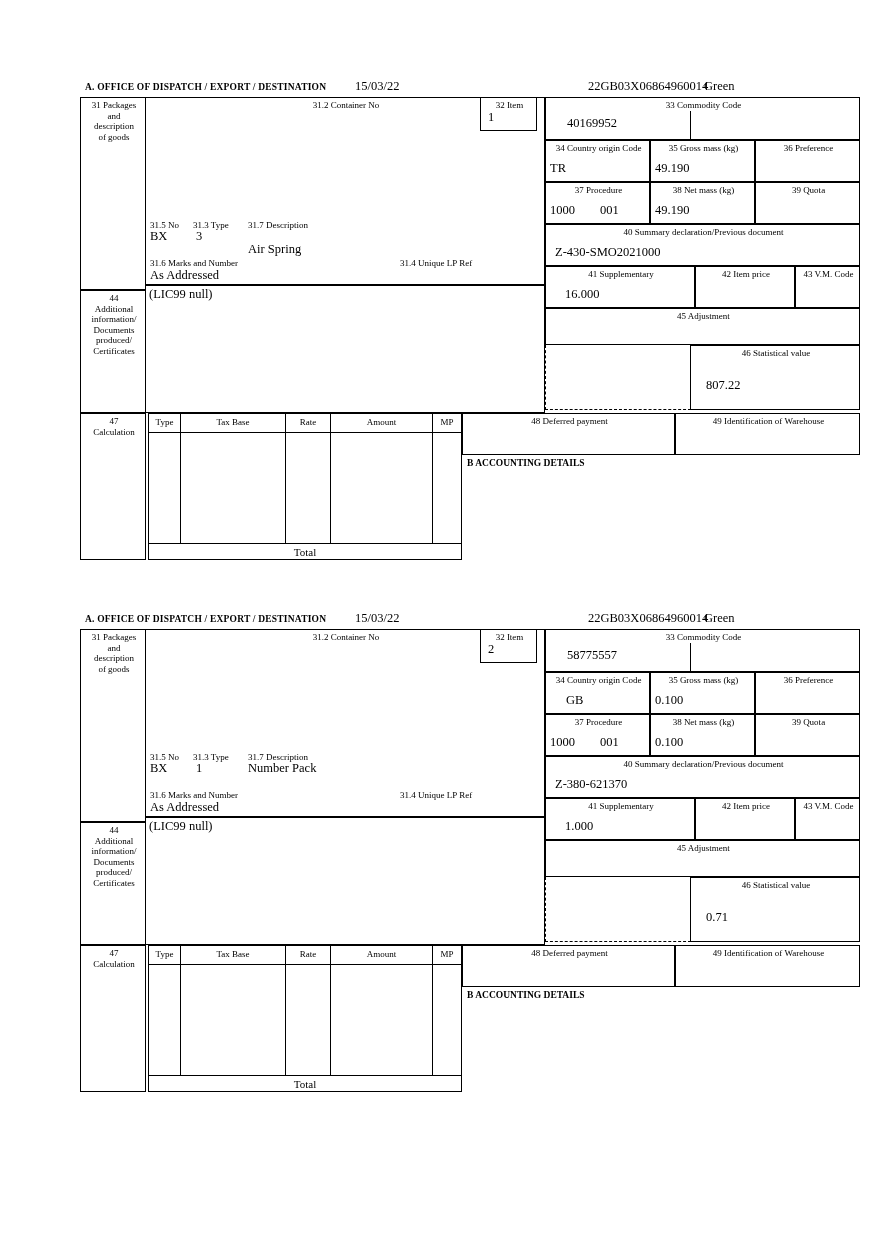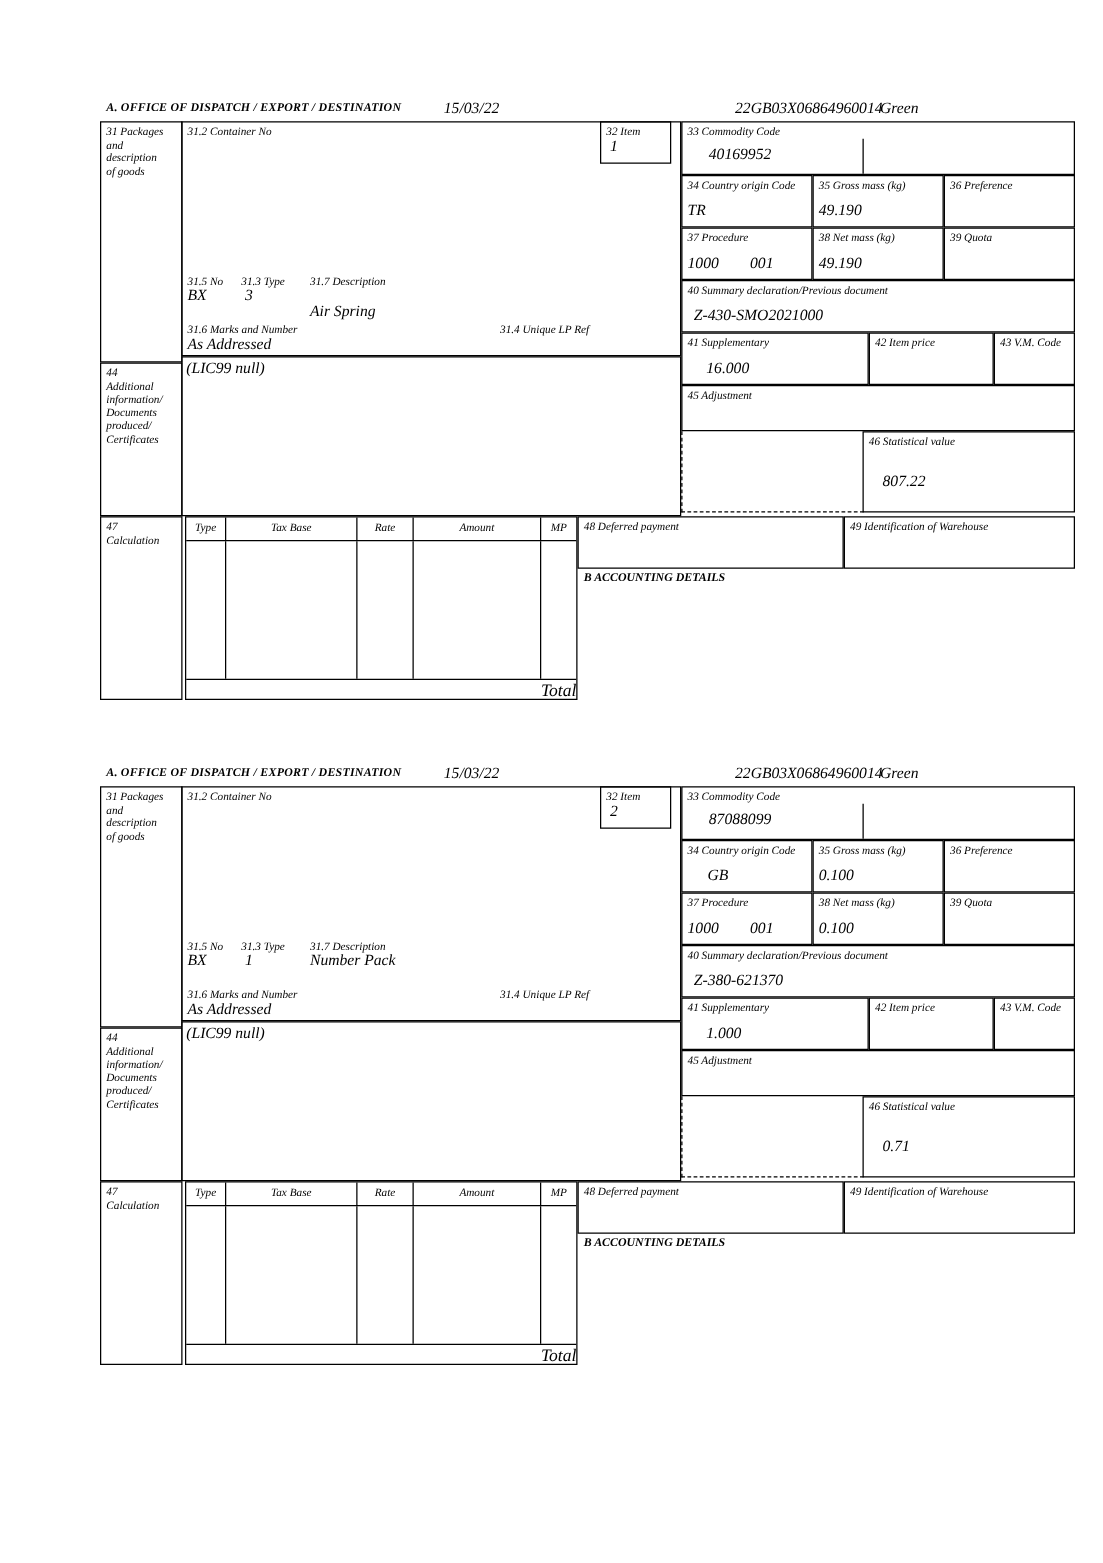--- a/index.html
+++ b/index.html
@@ -2,47 +2,47 @@
 <html><head>
 <meta charset="utf-8">
 <style>
   * { margin:0; padding:0; box-sizing:border-box; }
   html,body { background:#fff; }
   body {
     width:882px; height:1250px;
     font-family:"Liberation Serif", serif;
     color:#000;
   }
-  .page { position:relative; width:882px; height:1250px; background:#fff; overflow:hidden;font-style:italic; }
+  .page { position:relative; width:882px; height:1250px; background:#fff; overflow:hidden; }
   .block { position:absolute; left:0; width:882px; height:500px; }
 
   .t   { position:absolute; font-size:12.5px; line-height:1.1; white-space:nowrap; }
   .bold{ font-weight:bold; }
   .lblt{ font-size:9px; }
   .val2{ font-size:12.5px; }
 
   .bx  { position:absolute; border:1px solid #000; background:transparent; }
-  .lbl { display:block; font-size:9px; line-height:1.18; padding:2px 2px 0 4px; }
+  .lbl { display:block; font-size:9px; line-height:1.18; padding:2px 2px 0 4px;text-align:center; }
   .pre { white-space:pre-line; }
   .val { position:absolute; font-size:12.5px; line-height:1.1; white-space:nowrap; }
   .tick{ position:absolute; width:1px; background:#000; }
 
   .dashedbox { position:absolute; border-left:1px dashed #000; border-bottom:1px dashed #000; }
 
   .caltable { position:absolute; left:148px; top:333px; width:314px; height:147px;
               border:1px solid #000; display:flex; flex-direction:column; }
   .trow { display:flex; }
   .trow.head  { height:19px; border-bottom:1px solid #000; }
   .trow.bodyr { flex:1; }
   .cell { border-right:1px solid #000; font-size:9px; text-align:center; padding-top:3px; overflow:hidden; }
   .cell:last-child { border-right:none; }
   .c-type{ width:32px; } .c-base{ width:105px; } .c-rate{ width:45px; }
   .c-amt { width:102px; } .c-mp{ flex:1; }
   .trow.totalrow { height:16px; border-top:1px solid #000; display:block;
-                   text-align:right; font-size:14px; padding-top:2px; }
+                   text-align:center; font-size:11px; padding-top:2px; }
 </style>
 </head>
 <body>
 
 <div class="page">
   <div id="blocks">
 <section class="block" style="top: 80px;">
 
   <div class="t bold" style="left:85px;top:2px;font-size:9.5px;letter-spacing:.2px">A.  OFFICE OF DISPATCH / EXPORT / DESTINATION</div>
   <div class="t" style="left:355px;top:0">15/03/22</div>
@@ -221,21 +221,21 @@
   <div class="t lblt" style="left:150px;top:179px">31.6 Marks and Number</div>
   <div class="t lblt" style="left:400px;top:179px">31.4 Unique LP Ref</div>
   <div class="t val2" style="left:150px;top:189px">As Addressed</div>
 
   <div class="bx" style="left:145px;top:205px;width:400px;height:128px">
     <span class="val" style="left:3px;top:2px">(LIC99 null)</span>
   </div>
 
   <div class="bx" style="left:545px;top:17px;width:315px;height:43px">
     <span class="lbl">33 Commodity Code</span>
-    <span class="val" style="left:21px;top:19px">87088099</span>
+    <span class="val" style="left:21px;top:19px">58775557</span>
     <span class="tick" style="left:144px;top:13px;bottom:0"></span>
   </div>
 
   <div class="bx" style="left:545px;top:60px;width:105px;height:42px">
     <span class="lbl">34 Country origin Code</span>
     <span class="val" style="left:20px;bottom:5px">GB</span>
   </div>
   <div class="bx" style="left:650px;top:60px;width:105px;height:42px">
     <span class="lbl">35 Gross mass (kg)</span>
     <span class="val" style="left:4px;bottom:5px">0.100</span>

